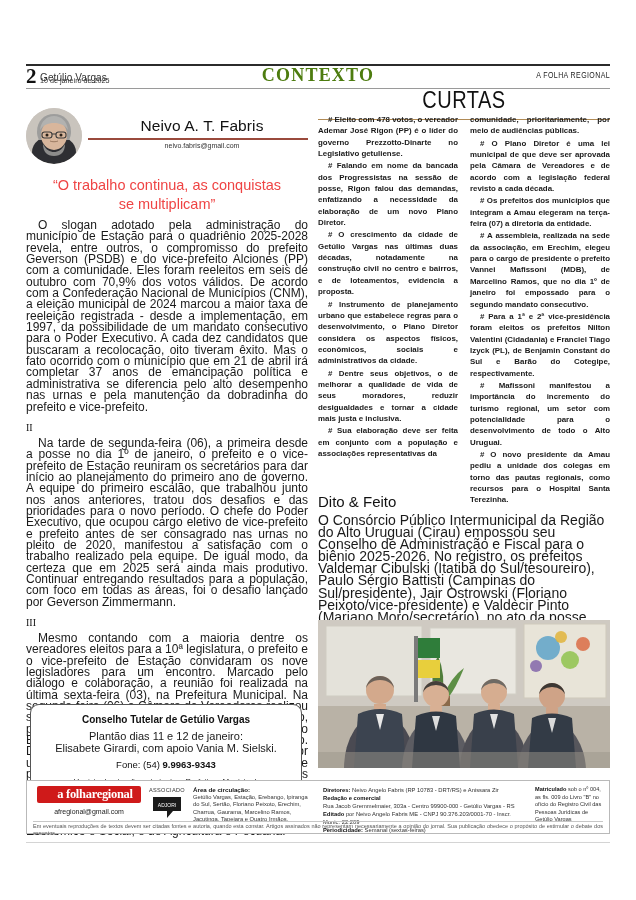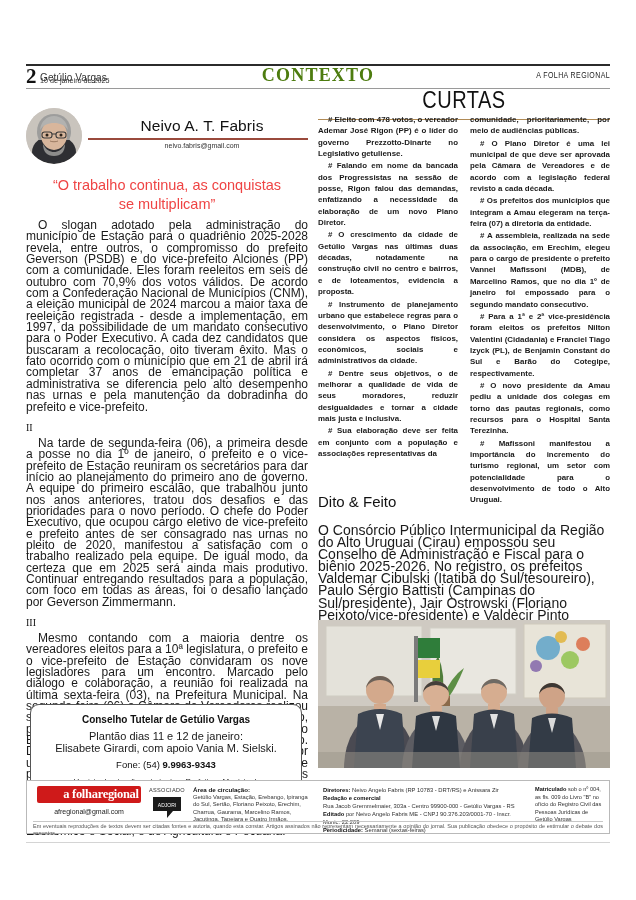--- a/index.html
+++ b/index.html
@@ -209,21 +209,21 @@
   
   .dito {
     position: absolute;
     left: 318px; top: 492px;
     width: 292px;
   }
   .dito-title {
     font-size: 15px;
     line-height: 20px;
     color: #111;
-    margin-bottom: 12px;
+    margin-bottom: 2px;
   }
   .dito-body {
     font-size: 14px;
     line-height: 12.1px;
     text-align: left;
     color: #1a1a1a;
   }
 
   
   .photo {
@@ -245,21 +245,21 @@
     background: #fff;
   }
   .exp-inner { position: relative; width: 100%; height: 100%; }
   .logo-box {
     position: absolute; left: 10px; top: 5px;
     width: 104px; height: 17px;
     background: #cf1a1a;
     border-radius: 2px;
   }
   .logo-text {
-    position: absolute; left: 12px; top: 0;
+    position: absolute; left: 6px; top: 0;
     width: 104px; height: 17px;
     line-height: 17px;
     text-align: center;
     font-family: "Liberation Serif", serif;
     font-weight: bold;
     font-size: 12.5px;
     letter-spacing: -0.3px;
     color: #ffffff;
   }
   .logo-email {
@@ -381,22 +381,22 @@
     <p class="curta-p"># Dentre seus objetivos, o de melhorar a qualidade de vida de seus moradores, reduzir desigualdades e tornar a cidade mais justa e inclusiva.</p>
     <p class="curta-p"># Sua elaboração deve ser feita em conjunto com a população e associações representativas da</p>
   </div>
 
   <div class="col-right">
     <p class="curta-p" style="text-indent:0">comunidade, prioritariamente, por meio de audiências públicas.</p>
     <p class="curta-p"># O Plano Diretor é uma lei municipal de que deve ser aprovada pela Câmara de Vereadores e de acordo com a legislação federal revisto a cada década.</p>
     <p class="curta-p"># Os prefeitos dos municípios que integram a Amau elegeram na terça-feira (07) a diretoria da entidade.</p>
     <p class="curta-p"># A assembleia, realizada na sede da associação, em Erechim, elegeu para o cargo de presidente o prefeito Vannei Mafissoni (MDB), de Marcelino Ramos, que no dia 1º de janeiro foi empossado para o segundo mandato consecutivo.</p>
     <p class="curta-p"># Para a 1ª e 2ª vice-presidência foram eleitos os prefeitos Nilton Valentini (Cidadania) e Franciel Tiago Izyck (PL), de Benjamin Constant do Sul e Barão do Cotegipe, respectivamente.</p>
+    <p class="curta-p"># Mafissoni manifestou a importância do incremento do turismo regional, um setor com potencialidade para o desenvolvimento de todo o Alto Uruguai.</p>
     <p class="curta-p"># O novo presidente da Amau pediu a unidade dos colegas em torno das pautas regionais, como recursos para o Hospital Santa Terezinha.</p>
-    <p class="curta-p"># Mafissoni manifestou a importância do incremento do turismo regional, um setor com potencialidade para o desenvolvimento de todo o Alto Uruguai.</p>
   </div>
 
   <div class="dito">
     <div class="dito-title">Dito &amp; Feito</div>
     <div class="dito-body">O Consórcio Público Intermunicipal da Região do Alto Uruguai (Cirau) empossou seu Conselho de Administração e Fiscal para o biênio 2025-2026. No registro, os prefeitos Valdemar Cibulski (Itatiba do Sul/tesoureiro), Paulo Sérgio Battisti (Campinas do Sul/presidente), Jair Ostrowski (Floriano Peixoto/vice-presidente) e Valdecir Pinto (Mariano Moro/secretário), no ato da posse realizada na terça-feira (07), em Erechim. Além dos 32 municípios da Amau, outros cinco integram o consórcio que tem dentre seus objetivos a gestão associada de serviços públicos e de políticas públicas dos seus membros.</div>
   </div>
 
   <div class="photo">
     <svg width="292" height="148" viewBox="0 0 292 148" xmlns="http://www.w3.org/2000/svg" aria-hidden="true">
       <rect width="292" height="148" fill="#d7d2ca"></rect>

